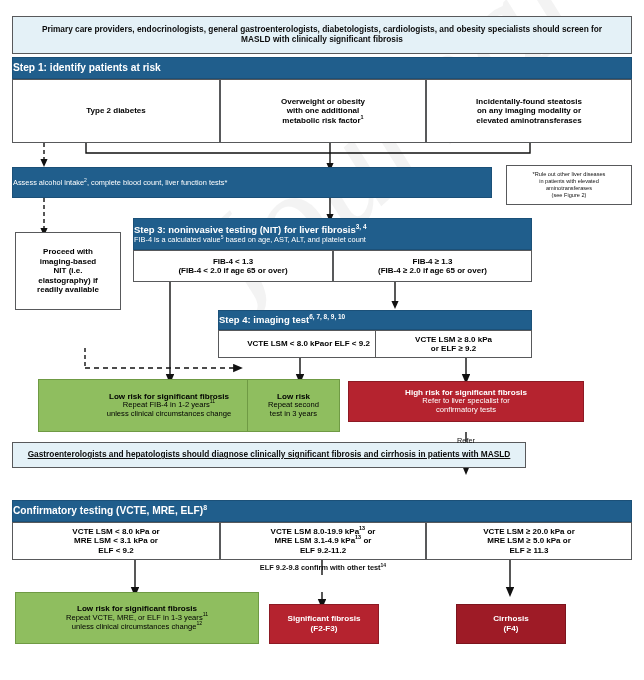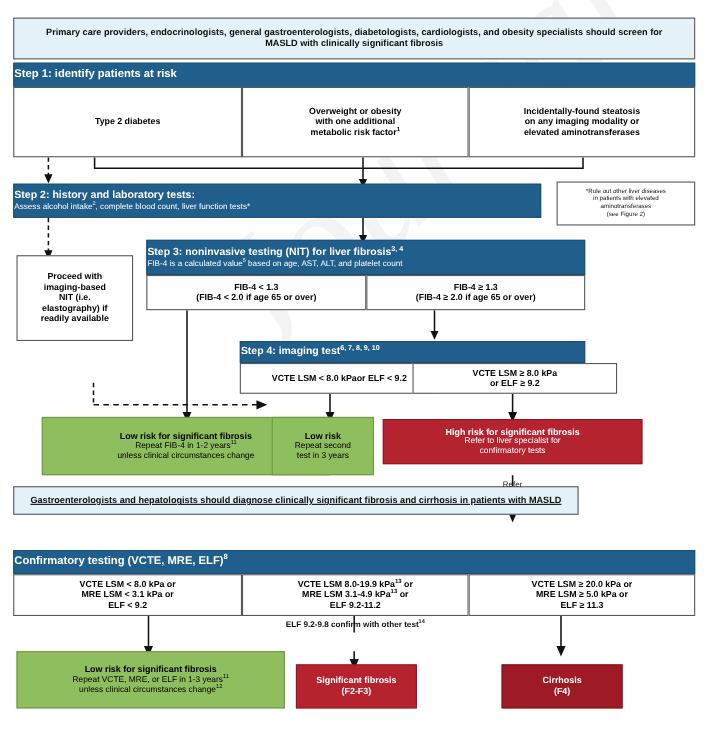--- a/index.html
+++ b/index.html
@@ -190,21 +190,20 @@
     <span><span>metabolic risk factor</span><sup>1</sup></span>
   </div>
 
   <div class="box cell" style="left:426px; top:79px; width:206px; height:64px; padding:2px 6px; flex-direction:column;">
     <span>Incidentally-found steatosis</span>
     <span>on any imaging modality or</span>
     <span>elevated aminotransferases</span>
   </div>
 
   <div class="box hdr" style="left:12px; top:167px; width:480px; height:31px; font-size:9.6px;">
-    <span>Step 2: history and laboratory tests:</span>
     <span class="sub"><span>Assess alcohol intake</span><sup>2</sup><span>, complete blood count, liver function tests*</span></span>
   </div>
 
   <div class="box note" style="left:506px; top:165px; width:126px; height:40px; padding:2px 4px; flex-direction:column;">
     <span>*Rule out other liver diseases</span>
     <span>in patients with elevated</span>
     <span>aminotransferases</span>
     <span>(see Figure 2)</span>
   </div>
 
@@ -233,21 +232,21 @@
 
   <div class="box hdr" style="left:218px; top:310px; width:314px; height:20px; font-size:9.5px;">
     <span><span>Step 4: imaging test</span><sup>6, 7, 8, 9, 10</sup></span>
   </div>
 
   <div class="box cell" style="left:218px; top:330px; width:181px; height:28px; padding:2px 4px; flex-direction:row;">
     <span>VCTE LSM &lt; 8.0 kPa</span>
     <span>or ELF &lt; 9.2</span>
   </div>
 
-  <div class="box cell" style="left:375px; top:330px; width:186px; height:28px; padding:2px 4px; flex-direction:column;">
+  <div class="box cell" style="left:375px; top:330px; width:157px; height:28px; padding:2px 4px; flex-direction:column;">
     <span>VCTE LSM ≥ 8.0 kPa</span>
     <span>or ELF ≥ 9.2</span>
   </div>
 
   <div class="box green" style="left:38px; top:379px; width:262px; height:53px; padding:2px 6px; flex-direction:column;">
     <b>Low risk for significant fibrosis</b>
     <span><span>Repeat FIB-4 in 1-2 years</span><sup>11</sup></span>
     <span>unless clinical circumstances change</span>
   </div>
 

